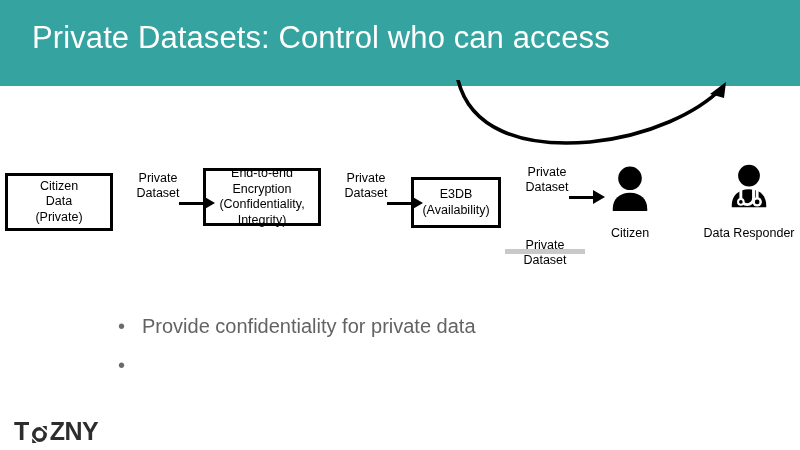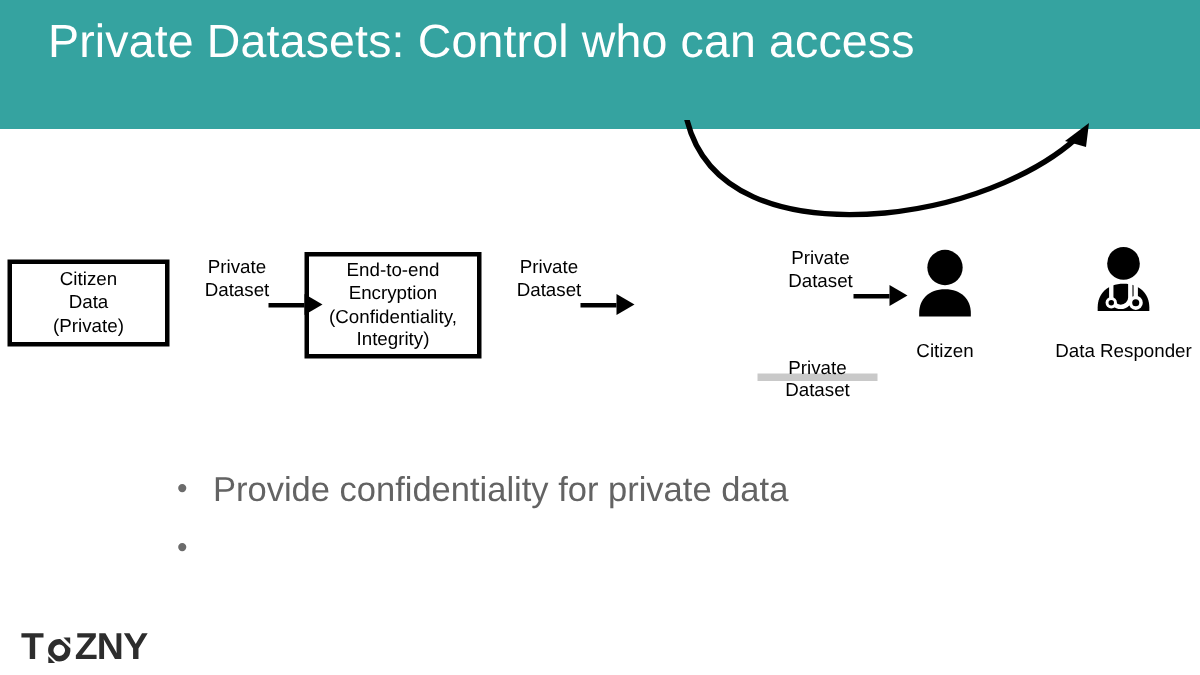--- a/index.html
+++ b/index.html
@@ -28,21 +28,21 @@
   .title-banner {
     position: absolute;
     left: 0; top: 0;
     width: 800px;
     height: 86px;
     background: #35a3a0;
   }
   .title-text {
     position: absolute;
     left: 32px;
-    top: 8px;
+    top: 18px;
     font-size: 31px;
     line-height: 40px;
     color: #ffffff;
     font-weight: normal;
     letter-spacing: 0.1px;
     white-space: nowrap;
   }
 
   
   .diagram {
@@ -63,21 +63,21 @@
     justify-content: center;
     text-align: center;
     color: #000000;
     font-size: 12.5px;
     line-height: 15.5px;
     padding: 2px 3px;
   }
   .node-box .node-label { white-space: pre-line; }
 
   #box-citizen-data { left: 5px;   top: 33px; width: 108px; height: 58px; }
-  #box-e2e          { left: 203px; top: 28px; width: 118px; height: 71px; }
+  #box-e2e          { left: 203px; top: 28px; width: 118px; height: 58px; }
   #box-e3db         { left: 411px; top: 37px; width: 90px;  height: 51px; }
 
   
   .connector { position: absolute; height: 30px; }
   .connector .conn-line {
     position: absolute;
     left: 0;
     top: 13px;
     height: 4px;
     background: #c9c9c9;
@@ -184,21 +184,21 @@
     width: 30px;
     flex: 0 0 30px;
     font-size: 20px;
     line-height: 28px;
     color: #6b6b6b;
     text-align: left;
     padding-left: 6px;
     box-sizing: border-box;
   }
   .bullet-text {
-    font-size: 23px;
+    font-size: 20px;
     line-height: 28px;
     color: #636363;
     white-space: nowrap;
   }
 
   
   .logo {
     position: absolute;
     left: 14px;
     top: 418px;
@@ -240,20 +240,24 @@
 (Private)</span>
     </div>
 
     <div class="node-box" id="box-e2e">
       <span class="node-label">End-to-end
 Encryption
 (Confidentiality,
 Integrity)</span>
     </div>
 
+    <div class="node-box" id="box-e3db">
+      <span class="node-label">E3DB
+(Availability)</span>
+    </div>
 
     <div class="connector" id="conn-1">
       <div class="conn-line"></div>
       <div class="conn-arrow"></div>
       <div class="conn-label">Private
 Dataset</div>
     </div>
 
     <div class="connector" id="conn-2">
       <div class="conn-line"></div>

